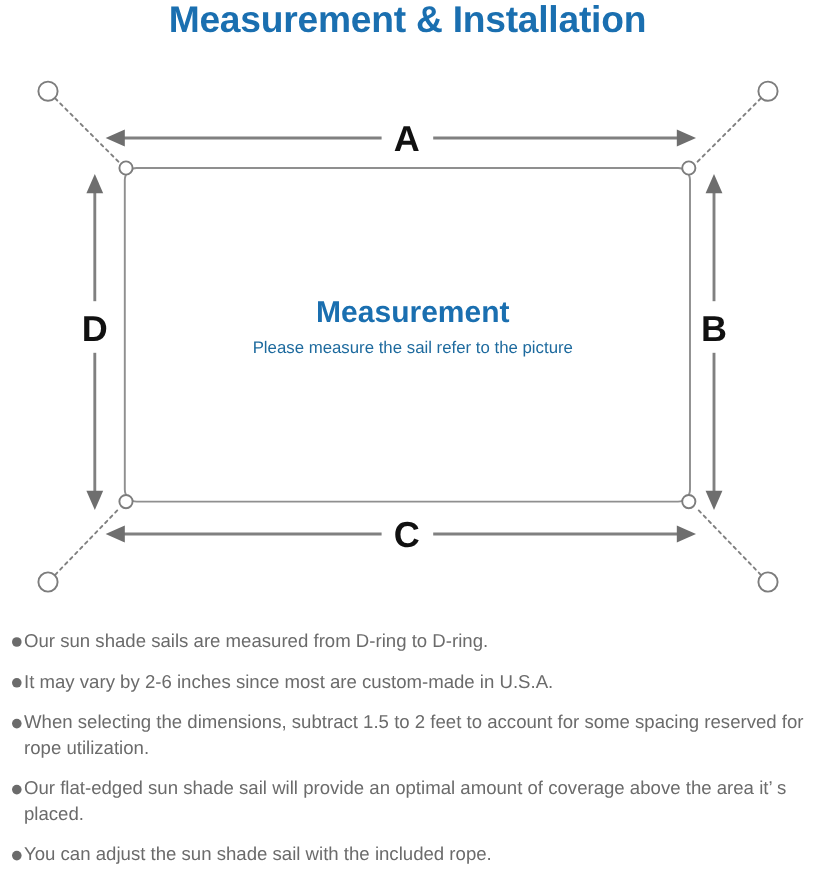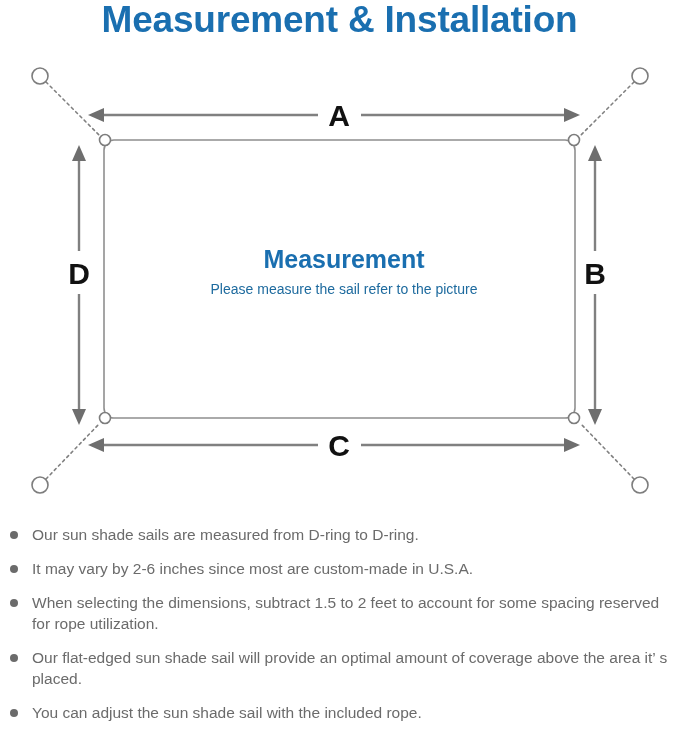--- a/index.html
+++ b/index.html
@@ -9,21 +9,21 @@
     font-family:"Liberation Sans", sans-serif;
     overflow:hidden;
     position:relative;
   }
   #page-title{
     position:absolute;
     left:0; top:-1px; width:679px;
     text-align:center;
     color:#1a6fb0;
     font-weight:bold;
-    font-size:37px;
+    font-size:31px;
     letter-spacing:-0.2px;
     font-family:"Liberation Sans", sans-serif;
   }
   #diagram{
     position:absolute;
     left:0; top:46px;
     width:679px; height:470px;
   }
   .svg-text-title{
     fill:#1a6fb0;
@@ -42,21 +42,21 @@
     font-weight:bold;
     font-size:30px;
   }
   #bullets{
     position:absolute;
     left:0; top:524px;
     width:679px;
   }
   .bullet-row{
     position:relative;
-    padding-left:32px;
+    padding-left:20px;
     margin-bottom:13px;
     color:#6b6b6b;
     font-size:15.5px;
     line-height:21px;
     font-family:"Liberation Sans", sans-serif;
     padding-right:4px;
   }
   .bullet-dot{
     position:absolute;
     left:10px; top:7px;

